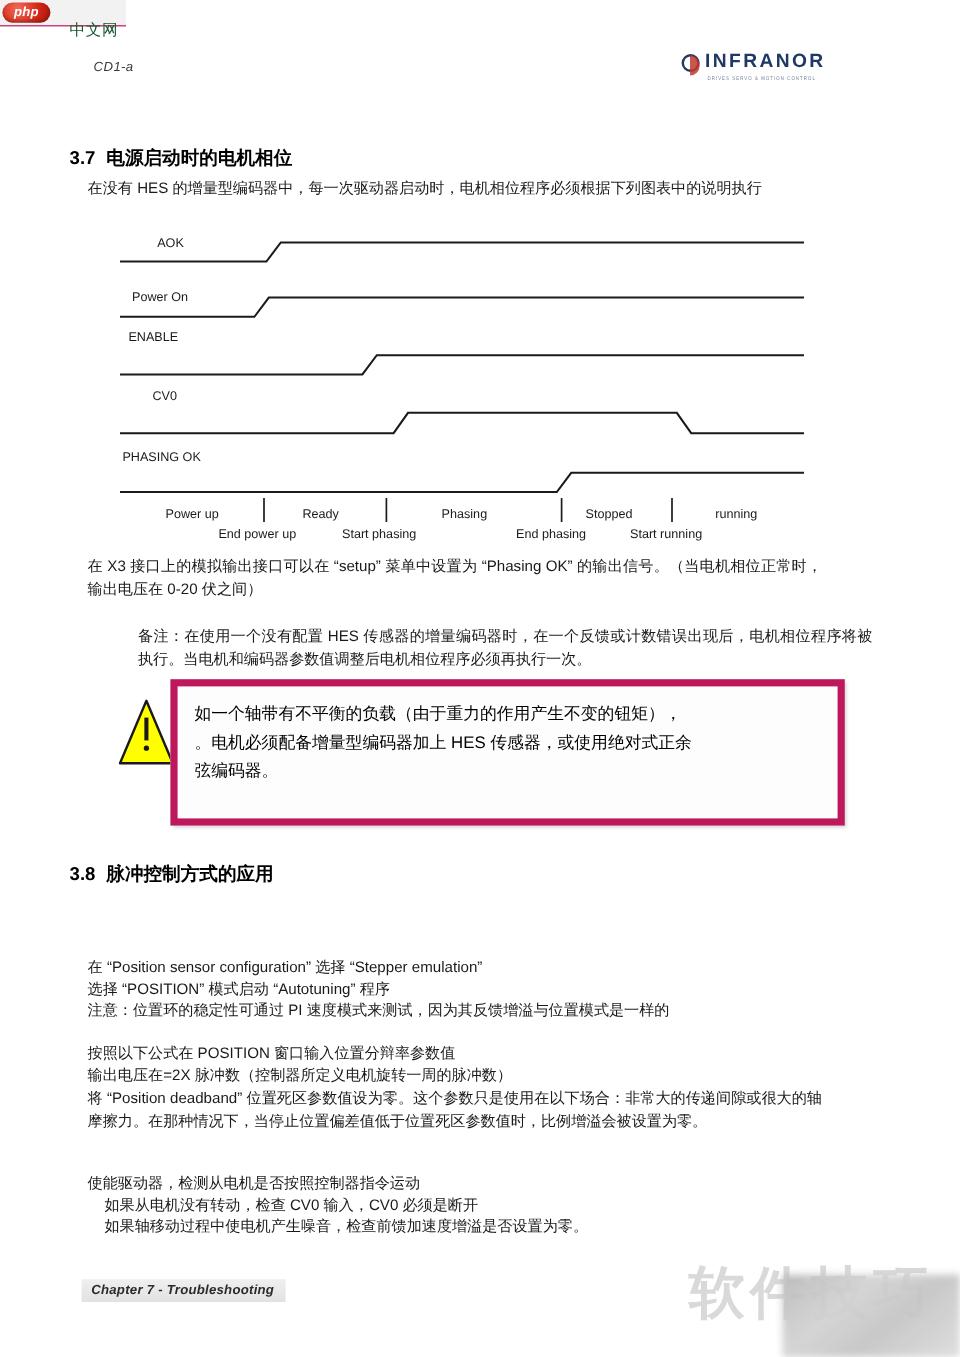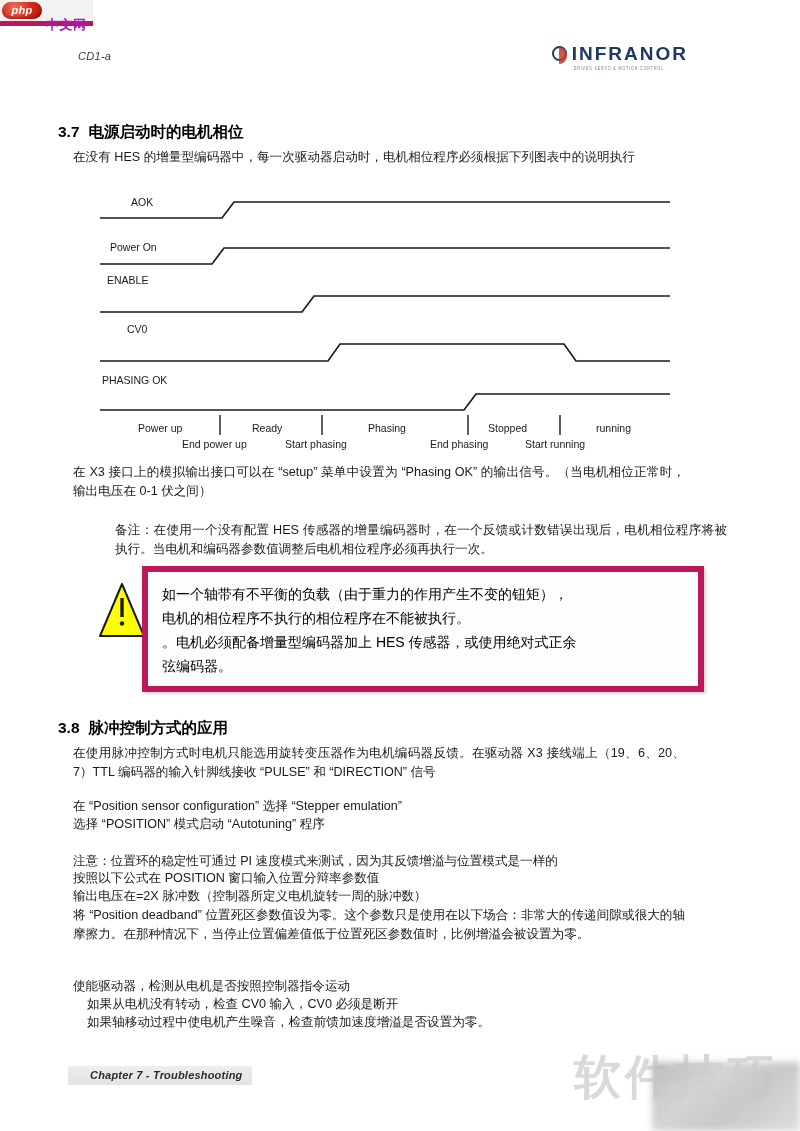--- a/index.html
+++ b/index.html
@@ -20,44 +20,44 @@
   }
 
   
   .site-badge {
     position: absolute;
     left: 0;
     top: 0;
     height: 21px;
     display: flex;
     align-items: center;
-    gap: 4px;
+    gap: 16px;
     padding: 0 6px 0 2px;
     background: #f2f2f2;
-    border-bottom: 5px solid #be185d;
+    border-bottom: 1px solid #be185d;
     z-index: 40;
   }
   .php-bubble {
     width: 40px;
     height: 17px;
     border-radius: 9px;
     background: radial-gradient(circle at 32% 30%, #f06a5a 0%, #d62a18 55%, #a6150a 100%);
     color: #ffffff;
     font-size: 11px;
     font-weight: bold;
     font-style: italic;
     line-height: 17px;
     text-align: center;
     letter-spacing: 0.2px;
     box-shadow: inset 0 -2px 3px rgba(0,0,0,.25);
   }
   .site-cn {
     font-size: 13px;
-    font-weight: bold;
-    color: #a21caf;
+    font-weight: normal;
+    color: #14532d;
     letter-spacing: 0.5px;
     line-height: 17px;
     margin-top: 27px;
   }
 
   
   .head-left {
     position: absolute;
     left: 78px;
     top: 50px;
@@ -93,21 +93,21 @@
     position: absolute;
     left: 50%;
     top: -1px;
     width: 8px;
     height: 17px;
     background: #c0392b;
     border-radius: 0 9px 9px 0;
     opacity: .85;
   }
   .logo-word {
-    font-size: 19px;
+    font-size: 16px;
     font-weight: bold;
     letter-spacing: 2px;
     color: #1f3864;
     line-height: 1;
   }
   .logo-tag {
     margin-left: 22px;
     margin-top: 3px;
     font-size: 3.6px;
     letter-spacing: .9px;
@@ -191,21 +191,21 @@
     font-size: 14px;
     line-height: 24px;
     color: #000000;
   }
 
   
   .footer {
     position: absolute;
     left: 68px;
     top: 1066px;
-    padding: 3px 10px 4px 22px;
+    padding: 3px 10px 4px 8px;
     background: linear-gradient(to bottom, #efefef 0%, #e2e2e2 100%);
     font-style: italic;
     font-weight: bold;
     font-size: 11px;
     color: #2b2b2b;
     letter-spacing: .2px;
   }
 
   
   .watermark {
@@ -294,46 +294,44 @@
     </svg>
 
     <svg width="580" height="28" viewBox="0 0 580 28" style="margin-top:-3px;">
       <text class="phase-label" x="82" y="14">End power up</text>
       <text class="phase-label" x="185" y="14">Start phasing</text>
       <text class="phase-label" x="330" y="14">End phasing</text>
       <text class="phase-label" x="425" y="14">Start running</text>
     </svg>
   </div>
 
-  <div class="para" style="top:463px;">在 X3 接口上的模拟输出接口可以在 “setup” 菜单中设置为 “Phasing OK” 的输出信号。（当电机相位正常时，输出电压在 0-1 伏之间）</div>
+  <div class="para" style="top:463px;">在 X3 接口上的模拟输出接口可以在 “setup” 菜单中设置为 “Phasing OK” 的输出信号。（当电机相位正常时，输出电压在 0-20 伏之间）</div>
   <div class="para" style="top:521px;margin-left:42px;">备注：在使用一个没有配置 HES 传感器的增量编码器时，在一个反馈或计数错误出现后，电机相位程序将被执行。当电机和编码器参数值调整后电机相位程序必须再执行一次。</div>
 
   <div class="warn-wrap">
     <svg class="warn-tri" viewBox="0 0 48 60">
       <polygon points="24,4 46,56 2,56" fill="#ffff00" stroke="#1a1a1a" stroke-width="2" stroke-linejoin="round"></polygon>
       <rect x="22.3" y="18" width="3.4" height="19" fill="#1a1a1a"></rect>
       <circle cx="24" cy="43.5" r="2.2" fill="#1a1a1a"></circle>
     </svg>
     <div class="warn-box">
       <p>如一个轴带有不平衡的负载（由于重力的作用产生不变的钮矩），</p>
-      <p>电机的相位程序不执行的相位程序在不能被执行。</p>
       <p>。电机必须配备增量型编码器加上 HES 传感器，或使用绝对式正余</p>
       <p>弦编码器。</p>
     </div>
   </div>
 
   <div class="sec-title" style="top:718px;">
     <span class="num">3.8</span><span>脉冲控制方式的应用</span>
   </div>
 
-  <div class="para" style="top:744px;">在使用脉冲控制方式时电机只能选用旋转变压器作为电机编码器反馈。在驱动器 X3 接线端上（19、6、20、7）TTL 编码器的输入针脚线接收 “PULSE” 和 “DIRECTION” 信号</div>
 
   <div class="para tight" style="top:797px;">在 “Position sensor configuration” 选择 “Stepper emulation”</div>
   <div class="para tight" style="top:815px;">选择 “POSITION” 模式启动 “Autotuning” 程序</div>
-  <div class="para tight" style="top:833px;margin-top:19px;">注意：位置环的稳定性可通过 PI 速度模式来测试，因为其反馈增溢与位置模式是一样的</div>
+  <div class="para tight" style="top:833px;">注意：位置环的稳定性可通过 PI 速度模式来测试，因为其反馈增溢与位置模式是一样的</div>
 
   <div class="para tight" style="top:869px;">按照以下公式在 POSITION 窗口输入位置分辩率参数值</div>
   <div class="para tight" style="top:887px;">输出电压在=2X 脉冲数（控制器所定义电机旋转一周的脉冲数）</div>
   <div class="para" style="top:906px;">将 “Position deadband” 位置死区参数值设为零。这个参数只是使用在以下场合：非常大的传递间隙或很大的轴摩擦力。在那种情况下，当停止位置偏差值低于位置死区参数值时，比例增溢会被设置为零。</div>
 
   <div class="para tight" style="top:977px;">使能驱动器，检测从电机是否按照控制器指令运动</div>
   <div class="para tight" style="left:87px; top:995px;">如果从电机没有转动，检查 CV0 输入，CV0 必须是断开</div>
   <div class="para tight" style="left:87px; top:1013px;">如果轴移动过程中使电机产生噪音，检查前馈加速度增溢是否设置为零。</div>
 
   <div class="footer">Chapter 7 - Troubleshooting</div>

